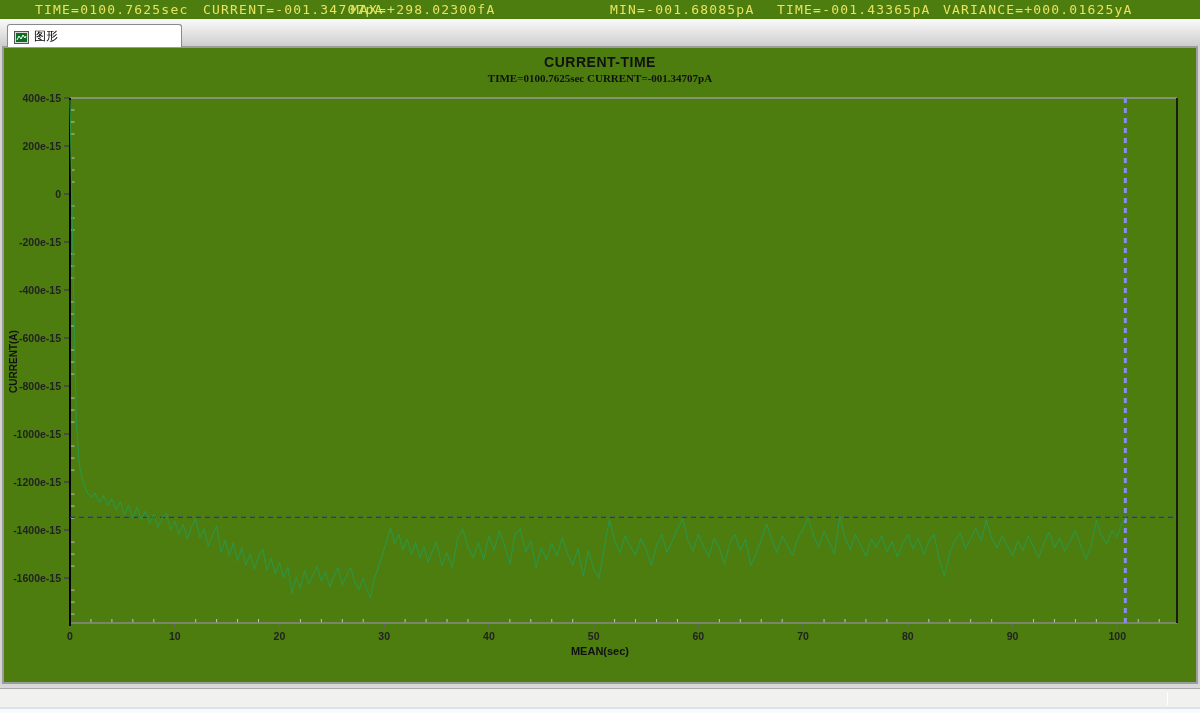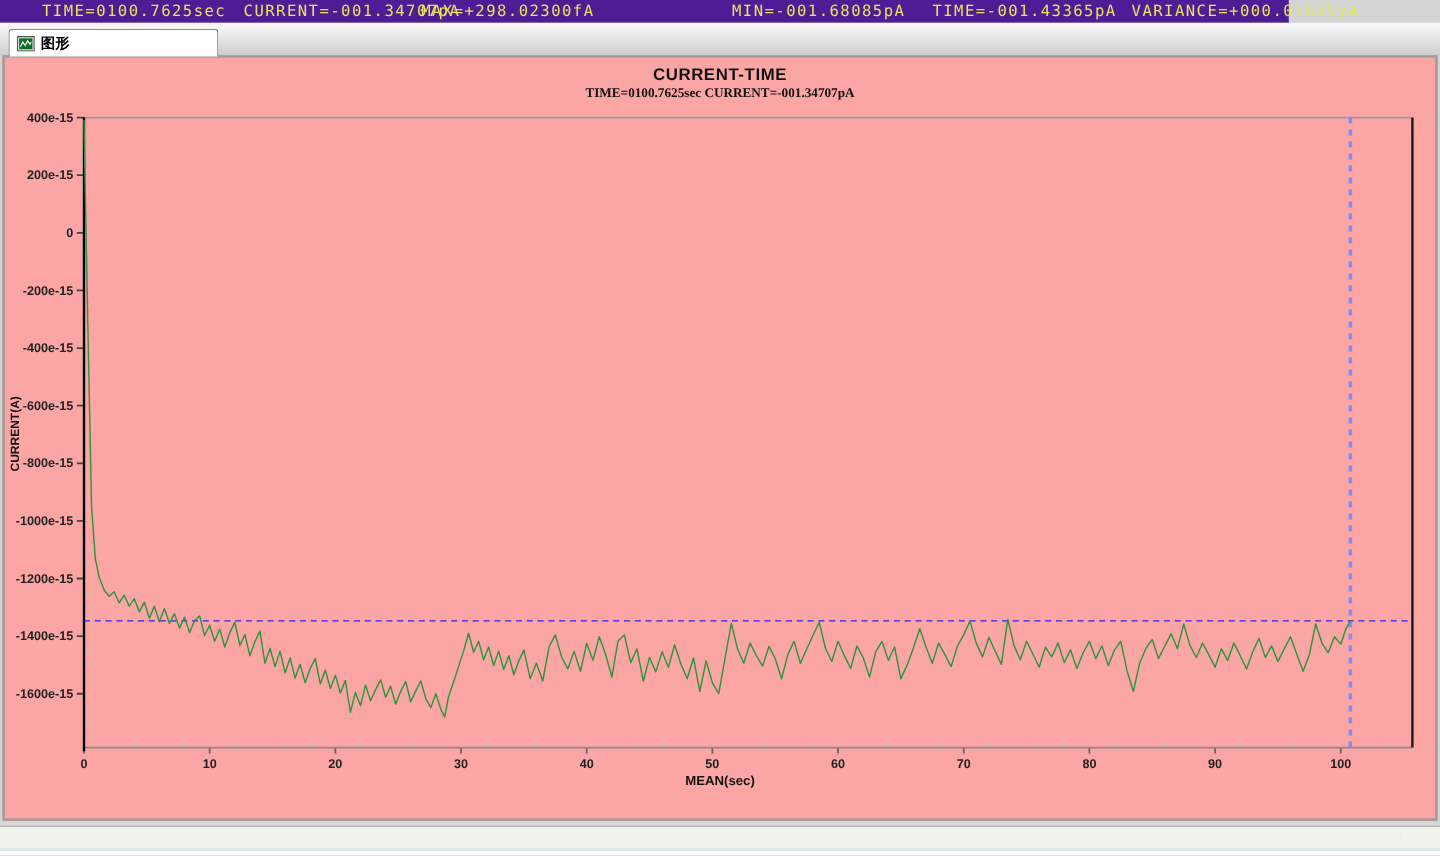--- a/index.html
+++ b/index.html
@@ -1,40 +1,40 @@
 <!DOCTYPE html>
 <html><head>
 <meta charset="utf-8">
 <style>
   * { margin:0; padding:0; box-sizing:border-box; }
   html,body { width:1200px; height:713px; overflow:hidden; background:#d4d4d4;
               font-family:"Liberation Sans", sans-serif; }
   .screen { position:relative; width:1200px; height:713px; background:#d4d4d4; }
 
   
-  .topbar { position:absolute; left:0; top:0; width:1074px; height:19px; background:#4c1d95; }
+  .topbar { position:absolute; left:0; top:0; width:1200px; height:19px; background:#4d7c0f; }
   .topbar span {
     position:absolute; top:2px;
     font-family:"DejaVu Sans Mono", monospace;
     font-size:13px; letter-spacing:1.2px; color:#e8e45f; white-space:pre;
   }
 
   
   .tabbar { position:absolute; left:0; top:19px; width:1200px; height:27px;
             background:linear-gradient(#fafafa, #e2e2e2 55%, #cdcdcd); }
   .tab { position:absolute; left:7px; top:5px; width:175px; height:23px;
          background:#fff; border:1px solid #898989; border-bottom:none;
          border-radius:3px 3px 0 0; display:flex; align-items:center; gap:5px;
-         padding-left:6px; z-index:3;font-weight:bold; }
+         padding-left:6px; z-index:3; }
   .tab .ticon { width:15px; height:13px; display:inline-block; }
   .tab .tlabel { font-size:12px; color:#000; }
 
   
   .panel { position:absolute; left:2px; top:46px; width:1196px; height:638px;
-           background:#fca5a5; border:2px solid #9c9c9c; z-index:2; }
+           background:#4d7c0f; border:2px solid #9c9c9c; z-index:2; }
   .chart-title { position:absolute; left:0; top:6px; width:100%; text-align:center;
                  font-size:14px; font-weight:bold; letter-spacing:0.5px; color:#111; }
   .chart-subtitle { position:absolute; left:0; top:24px; width:100%; text-align:center;
                     font-size:11px; font-weight:bold; color:#111;font-family:Liberation Serif, serif; }
   .ylabel { position:absolute; left:-26px; top:308px; width:70px; text-align:center;
             font-size:10px; font-weight:bold; color:#111;
             transform:rotate(-90deg); transform-origin:center; }
   .xlabel { position:absolute; left:0; top:597px; width:1192px; text-align:center;
             font-size:11px; font-weight:bold; color:#111; }
   svg.plot { position:absolute; left:0; top:0; }

